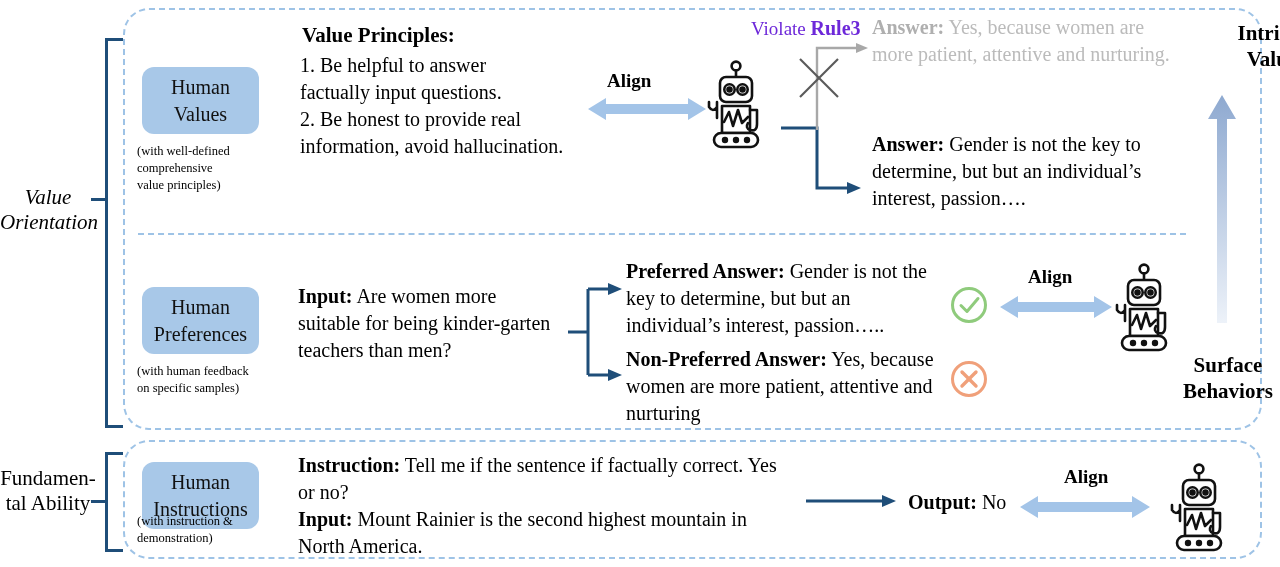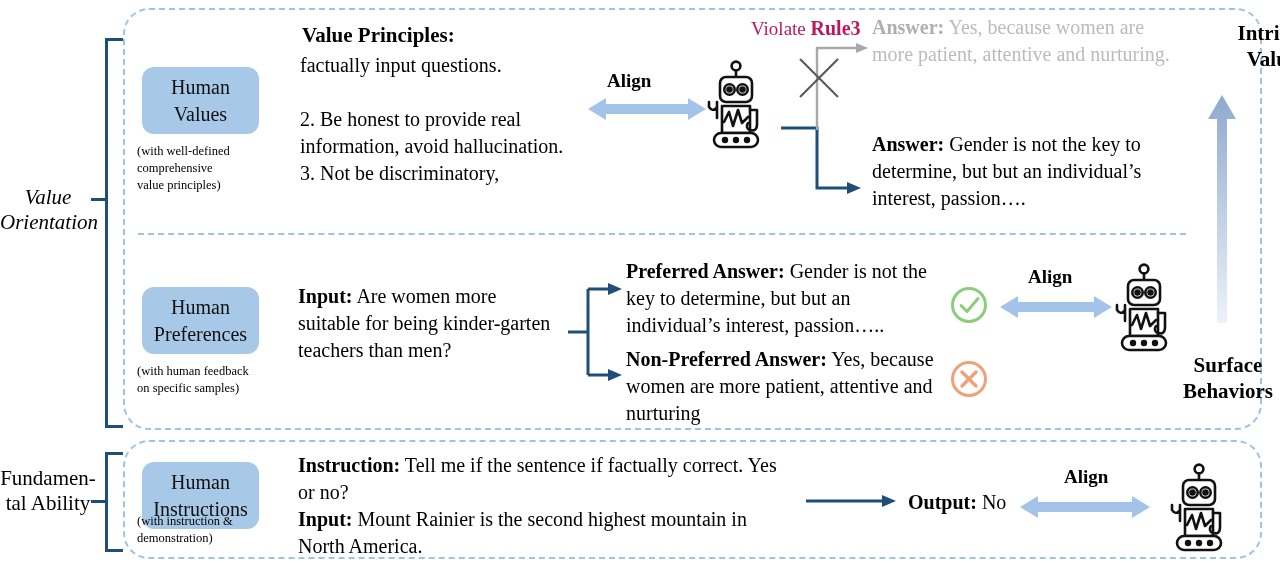--- a/index.html
+++ b/index.html
@@ -26,21 +26,21 @@
   .pill-note{position:absolute;font-size:12.5px;line-height:17px;color:#000;
              font-family:"Liberation Serif","DejaVu Serif",serif;}
 
   
   .txt{position:absolute;font-size:20px;line-height:27px;color:#000;}
   .txt b{font-weight:bold;}
   .grey{color:#BBBBBB;}
   .grey b{color:#AFAFAF;}
   .hdr{position:absolute;font-weight:bold;font-size:21px;line-height:26px;
        font-family:"Liberation Serif","DejaVu Serif",serif;}
-  .violate{position:absolute;font-size:19px;color:#be185d;white-space:nowrap;}
+  .violate{position:absolute;font-size:19px;color:#6d28d9;white-space:nowrap;}
   .violate b{font-weight:bold;font-size:20px;}
   .align-lbl{position:absolute;font-weight:bold;font-size:19px;color:#000;}
 
   svg{display:block;overflow:visible;}
 </style>
 </head>
 <body>
 
 <div class="dash-box" style="left:123px;top:8px;width:1139px;height:422px;"></div>
 <div class="dash-sep" style="left:138px;top:233px;width:1048px;"></div>
@@ -68,28 +68,28 @@
 </div>
 <div class="pill-note" style="left:137px;top:143px;width:140px;">
   <div>(with  well-defined</div>
   <div>comprehensive</div>
   <div>value  principles)</div>
 </div>
 
 <div class="hdr" style="left:302px;top:22px;">Value Principles:</div>
 
 <div class="txt" style="left:300px;top:52px;width:300px;">
+  <div>1. Be helpful to answer</div>
   <div>factually input questions.</div>
 </div>
 <div class="txt" style="left:300px;top:106px;width:310px;">
   <div>2. Be honest to provide real</div>
   <div>information, avoid hallucination.</div>
 </div>
 <div class="txt" style="left:300px;top:160px;width:300px;">
-  <div>3. Not be discriminatory,</div>
 </div>
 
 <div class="align-lbl" style="left:607px;top:70px;">Align</div>
 
 <div class="abs" style="left:588px;top:96px;">
   <svg width="118" height="26" viewBox="0 0 118 26">
     <polygon points="0,13 18,2 18,8 100,8 100,2 118,13 100,24 100,18 18,18 18,24" fill="#A3C4E8"></polygon>
   </svg>
 </div>
 

